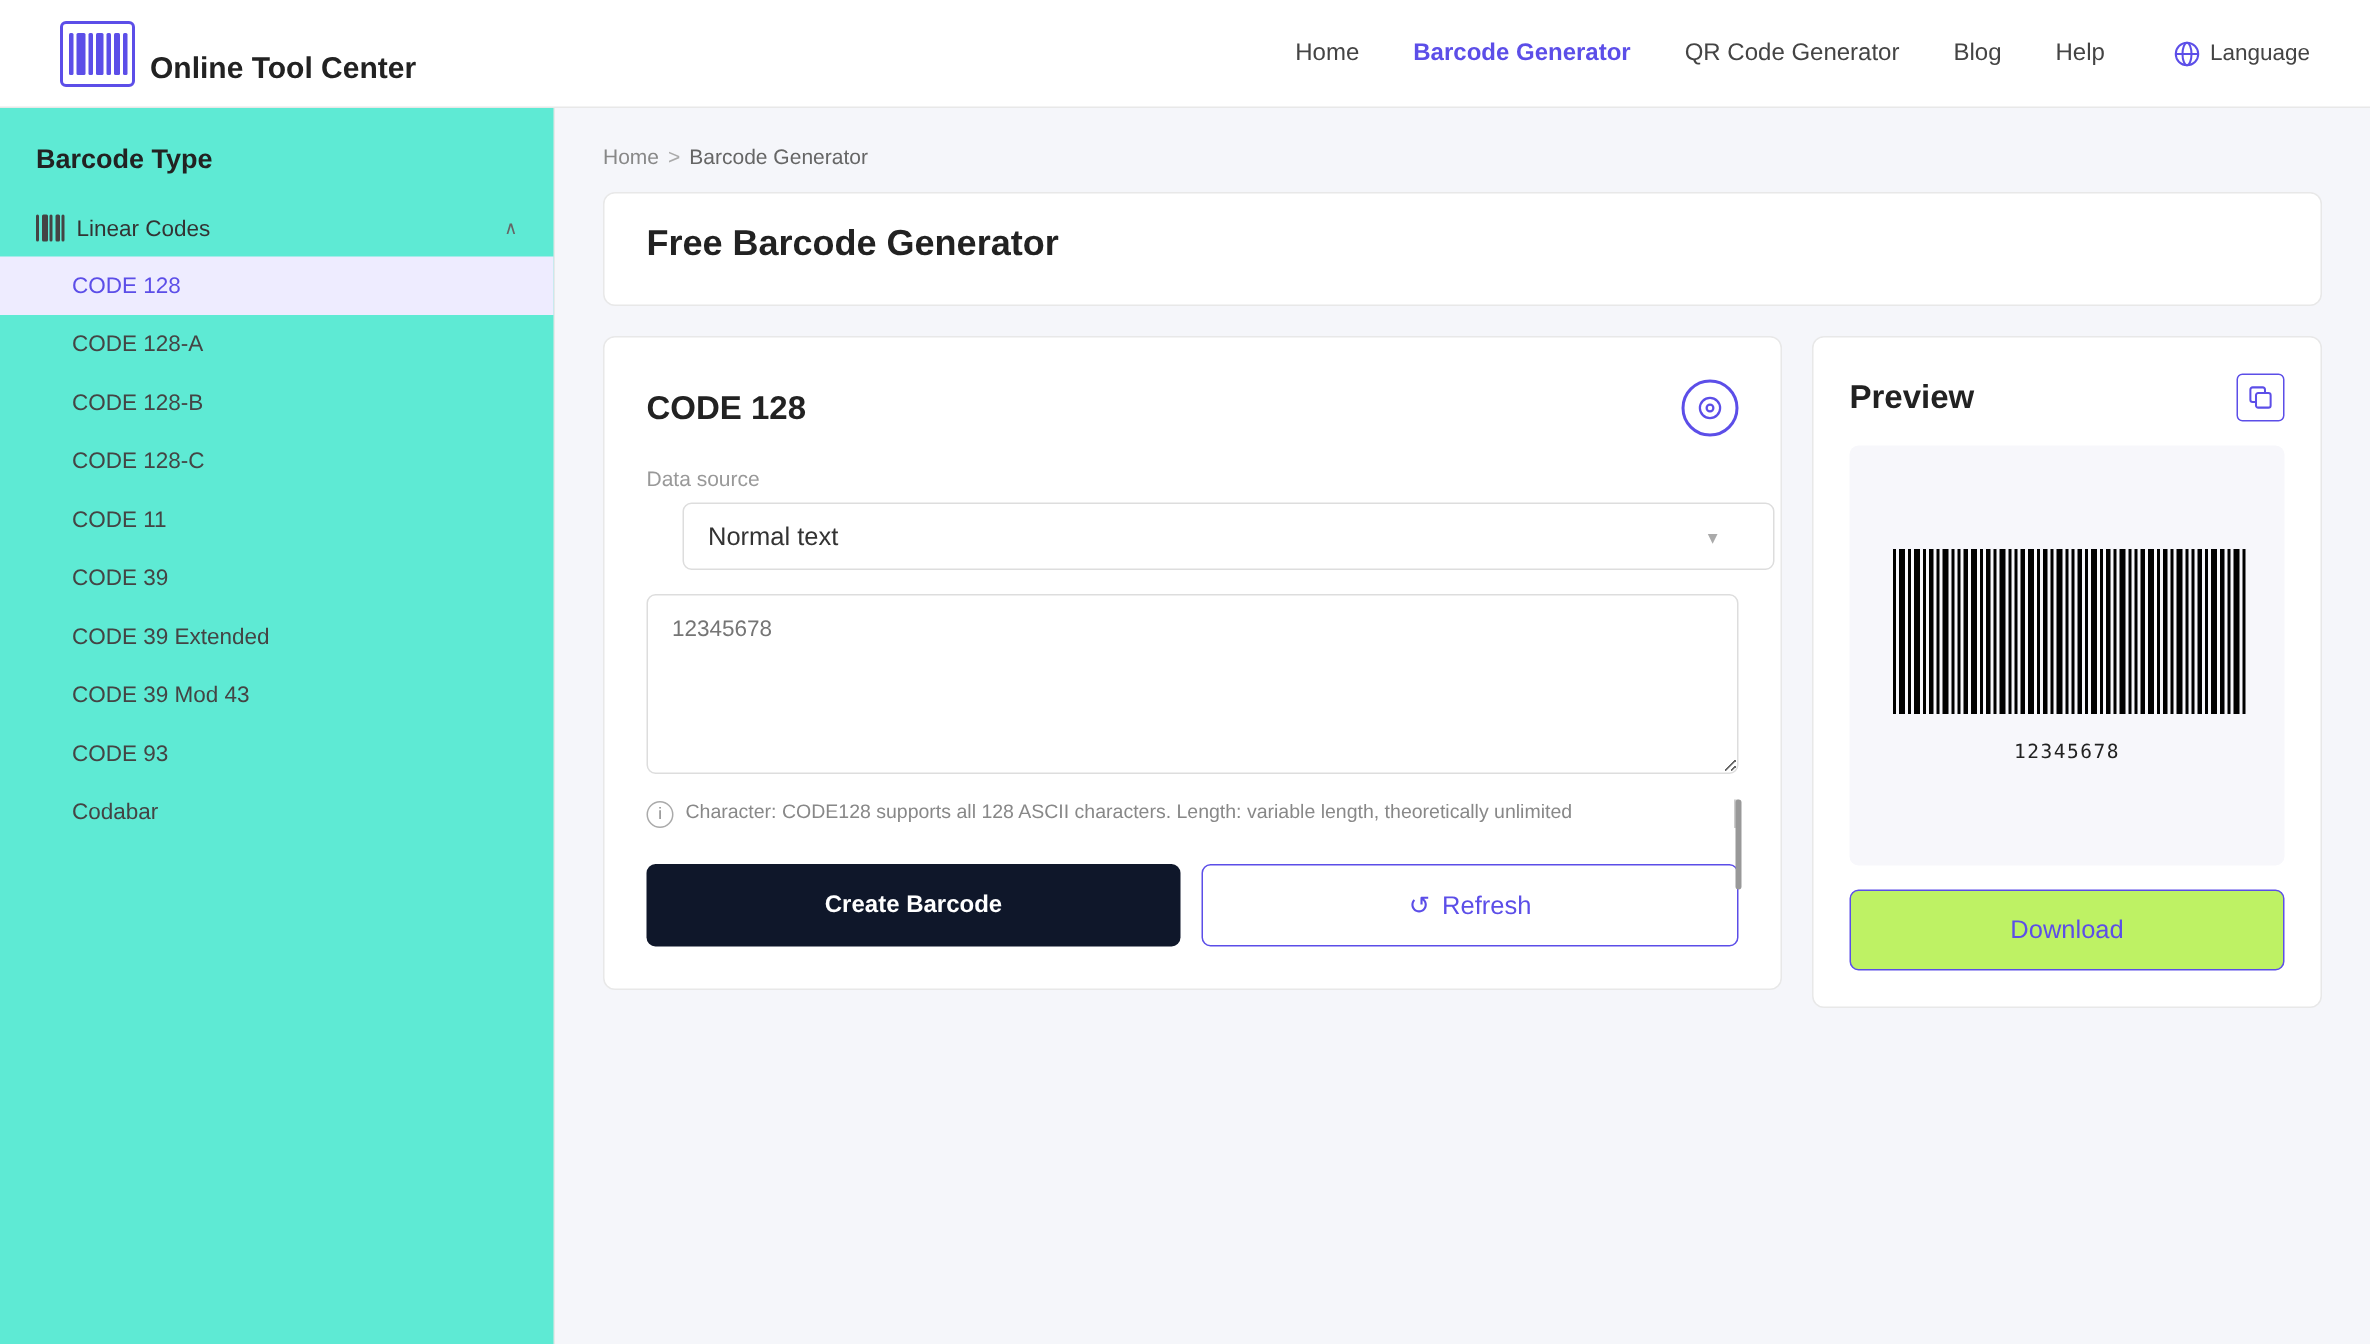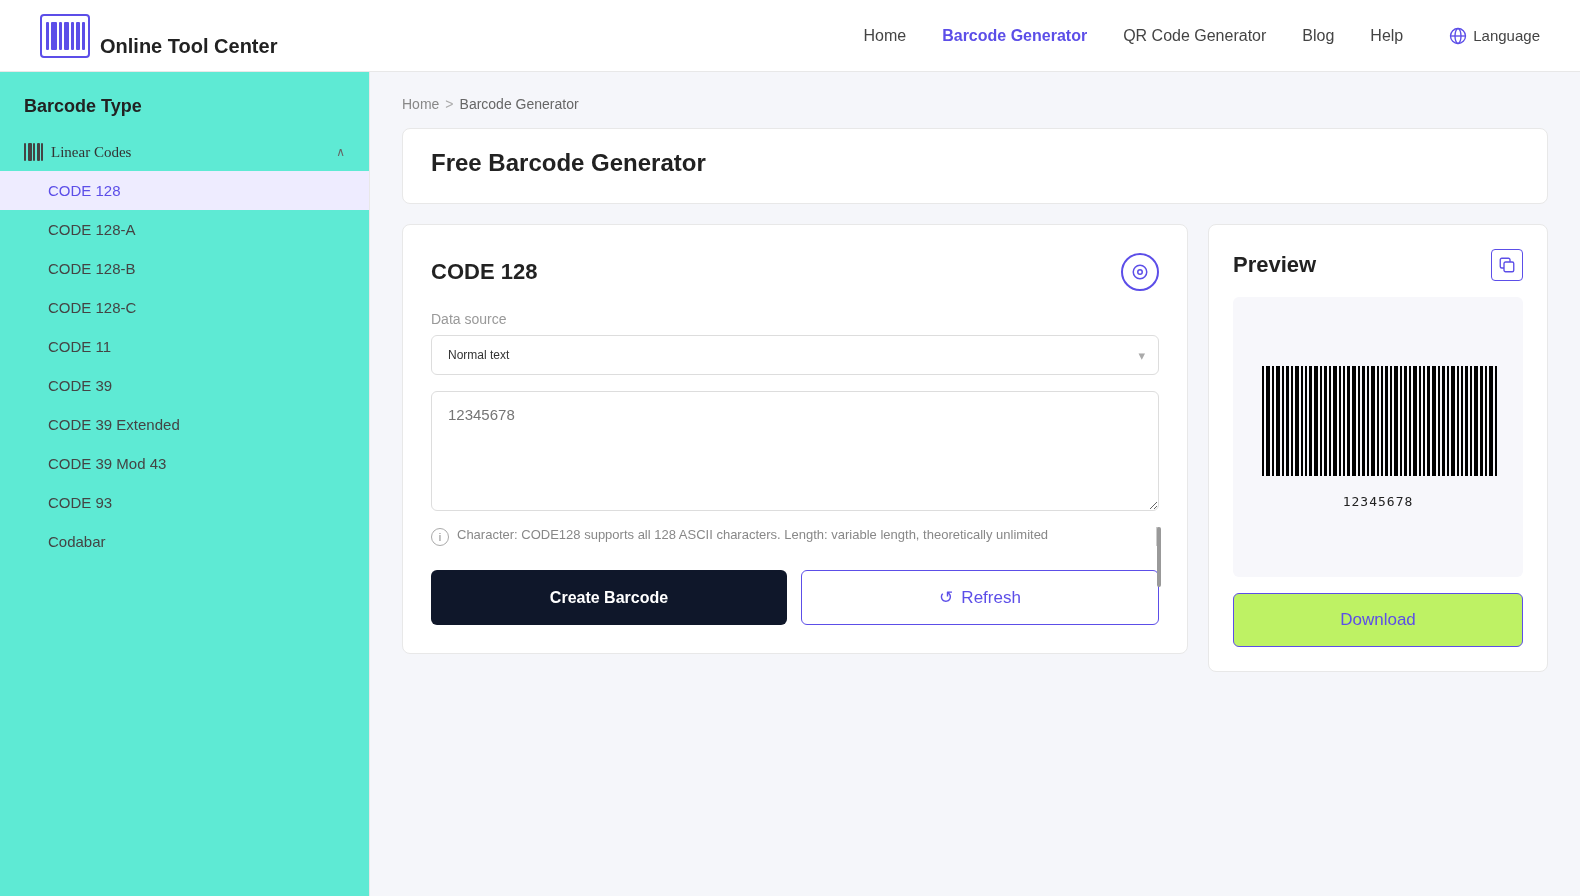--- a/index.html
+++ b/index.html
@@ -102,21 +102,20 @@
       padding: 10px 24px;
       cursor: pointer;
       font-size: 15px;
       font-weight: 500;
       color: #333;
     }
     .sidebar-section-header .section-icon {
       display: flex;
       align-items: center;
       gap: 8px;
-      font-family: Liberation Serif, serif;
     }
     .barlines-small {
       display: flex;
       gap: 1.5px;
       align-items: stretch;
       height: 18px;
     }
     .barlines-small span {
       background: #444;
       border-radius: 1px;
@@ -217,28 +216,29 @@
       color: #999;
       margin-bottom: 8px;
     }
     .select-wrapper {
       position: relative;
       margin-bottom: 16px;
     }
     .select-wrapper select {
       width: 100%;
       padding: 12px 40px 12px 16px;
-      font-size: 12px;
+      font-size: 17px;
       border: 1px solid #ddd;
       border-radius: 6px;
       appearance: none;
       background: #fff;
       color: #333;
       cursor: pointer;
       outline: none;
+      margin-left: 24px;
     }
     .select-arrow {
       position: absolute;
       right: 14px;
       top: 50%;
       transform: translateY(-50%);
       pointer-events: none;
       color: #aaa;
       font-size: 13px;
     }

